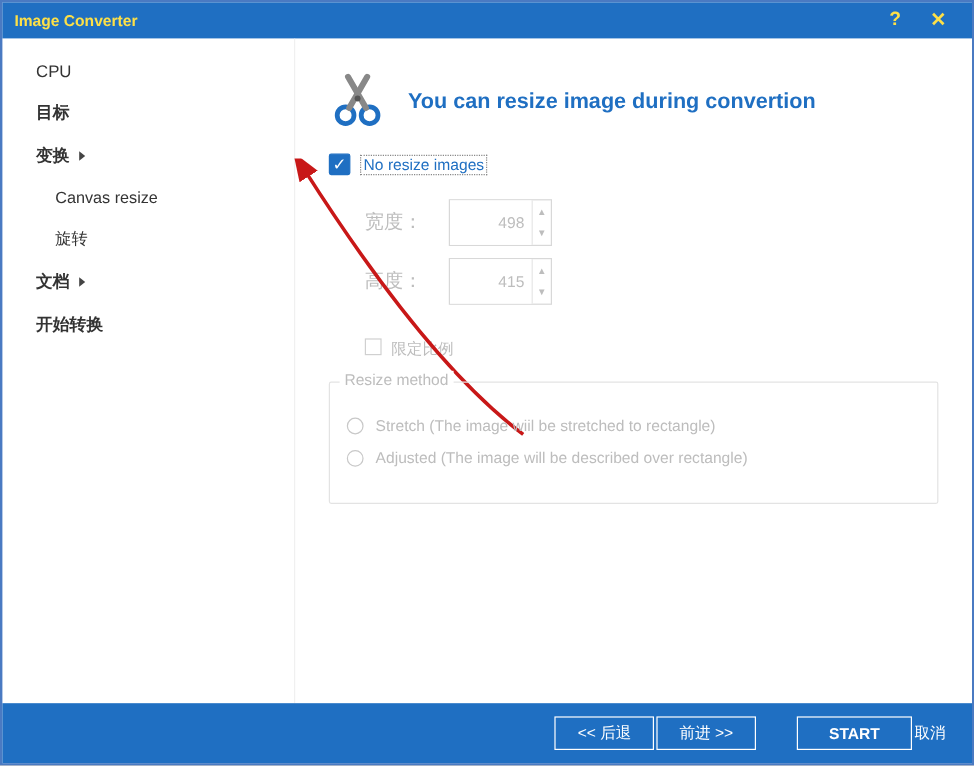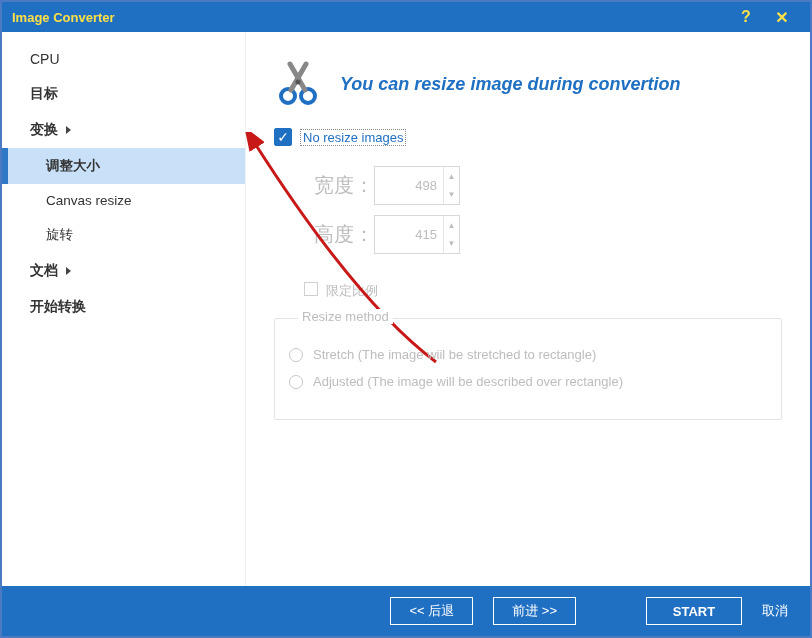--- a/index.html
+++ b/index.html
@@ -11,39 +11,39 @@
     .body { flex: 1; display: flex; overflow: hidden; }
     .sidebar { width: 244px; border-right: 1px solid #f0f0f0; padding-top: 10px; }
     .nav-item { padding: 9px 28px; font-size: 14px; color: #333; cursor: pointer; display: flex; align-items: center; }
     .nav-item.expand::after { content: ""; margin-left: 8px; border-left: 5px solid #444; border-top: 4px solid transparent; border-bottom: 4px solid transparent; }
     .nav-item.bold { font-weight: 600; }
     .sub-item { padding: 9px 0 9px 44px; font-size: 13.5px; color: #333; cursor: pointer; }
     .sub-item.active { background: #c9e1f8; border-left: 6px solid #2f78c6; padding-left: 38px; font-weight: 600; }
     .content { flex: 1; padding: 28px 28px 0 28px; position: relative; }
     .header-row { display: flex; align-items: center; margin-bottom: 20px; }
     .scissors { width: 48px; height: 48px; margin-right: 18px; }
-    .header-title { font-size: 18px; color: #1f6fc2; font-weight: bold; font-style: italic; }
+    .header-title { font-size: 18px; color: #1f6fc2; font-weight: bold; }
     .chk-row { display: flex; align-items: center; margin-bottom: 20px; }
     .chk { width: 18px; height: 18px; border: 1px solid #1f6fc2; background: #1f6fc2; color: #fff; display: flex; align-items: center; justify-content: center; border-radius: 2px; margin-right: 8px; font-size: 14px; }
     .dotted-label { color: #1f6fc2; border: 1px dotted #888; padding: 0 2px; }
     .disabled-block { color: #bdbdbd; padding-left: 30px; }
     .dim-row { display: flex; align-items: center; margin-bottom: 10px; }
-    .dim-label { width: 70px; font-size: 20px; text-align: right; }
+    .dim-label { width: 70px; font-size: 16px; }
     .spinner { width: 86px; height: 39px; border: 1px solid #d8d8d8; display: flex; }
     .spinner input { border: none; width: 68px; text-align: right; padding-right: 6px; font-size: 13px; color: #bdbdbd; outline: none; }
     .spinner .arrows { width: 16px; display: flex; flex-direction: column; border-left: 1px solid #e6e6e6; }
     .spinner .arrows div { flex: 1; display: flex; align-items: center; justify-content: center; font-size: 8px; color: #bdbdbd; }
     .prop-row { display: flex; align-items: flex-start; margin: 28px 0 18px 0; }
     .small-chk { width: 14px; height: 14px; border: 1px solid #d0d0d0; margin-right: 8px; }
     .fieldset { border: 1px solid #e3e3e3; border-radius: 2px; padding: 16px 14px 18px 14px; margin-top: 4px; position: relative; }
-    .fieldset .legend { position: absolute; top: -10px; left: 23px; background: #fff; padding: 0 4px; color: #bdbdbd; font-size: 13px; }
+    .fieldset .legend { position: absolute; top: -10px; left: 8px; background: #fff; padding: 0 4px; color: #bdbdbd; font-size: 13px; }
     .radio-row { display: flex; align-items: center; margin: 12px 0; font-size: 13px; }
     .radio { width: 14px; height: 14px; border: 1px solid #c8c8c8; border-radius: 50%; margin-right: 10px; display: flex; align-items: center; justify-content: center; }
     .radio.selected::after { content: ""; width: 6px; height: 6px; border-radius: 50%; background: #bdbdbd; }
-    .footer { height: 50px; background: #1f6fc2; display: flex; align-items: center; justify-content: flex-end; padding: 0 22px; gap: 20px; }
+    .footer { height: 50px; background: #1f6fc2; display: flex; align-items: center; justify-content: flex-end; padding: 0 22px; gap: 2px; }
     .btn { height: 28px; padding: 0 18px; border: 1px solid #fff; color: #fff; background: transparent; display: flex; align-items: center; justify-content: center; font-size: 13px; cursor: pointer; }
     .btn.primary { font-weight: bold; min-width: 96px; }
     .btn.link { border: none; padding: 0; }
     .arrow-annotation { position: absolute; top: 100px; left: -10px; pointer-events: none; }
   </style>
 </head>
 <body>
 
 <div class="app-frame">
   <div class="titlebar">
@@ -51,21 +51,20 @@
     <div class="spacer"></div>
     <div class="win-btn">?</div>
     <div class="win-btn">✕</div>
   </div>
 
   <div class="body">
     <div class="sidebar">
       <div class="nav-item">CPU</div>
       <div class="nav-item bold">目标</div>
       <div class="nav-item bold expand">变换</div>
-      <div class="sub-item active">调整大小</div>
       <div class="sub-item">Canvas resize</div>
       <div class="sub-item">旋转</div>
       <div class="nav-item bold expand">文档</div>
       <div class="nav-item bold">开始转换</div>
     </div>
 
     <div class="content">
       <svg class="arrow-annotation" width="220" height="260">
         <defs>
             <marker id="ah" markerWidth="10" markerHeight="10" refX="2" refY="3" orient="auto">

